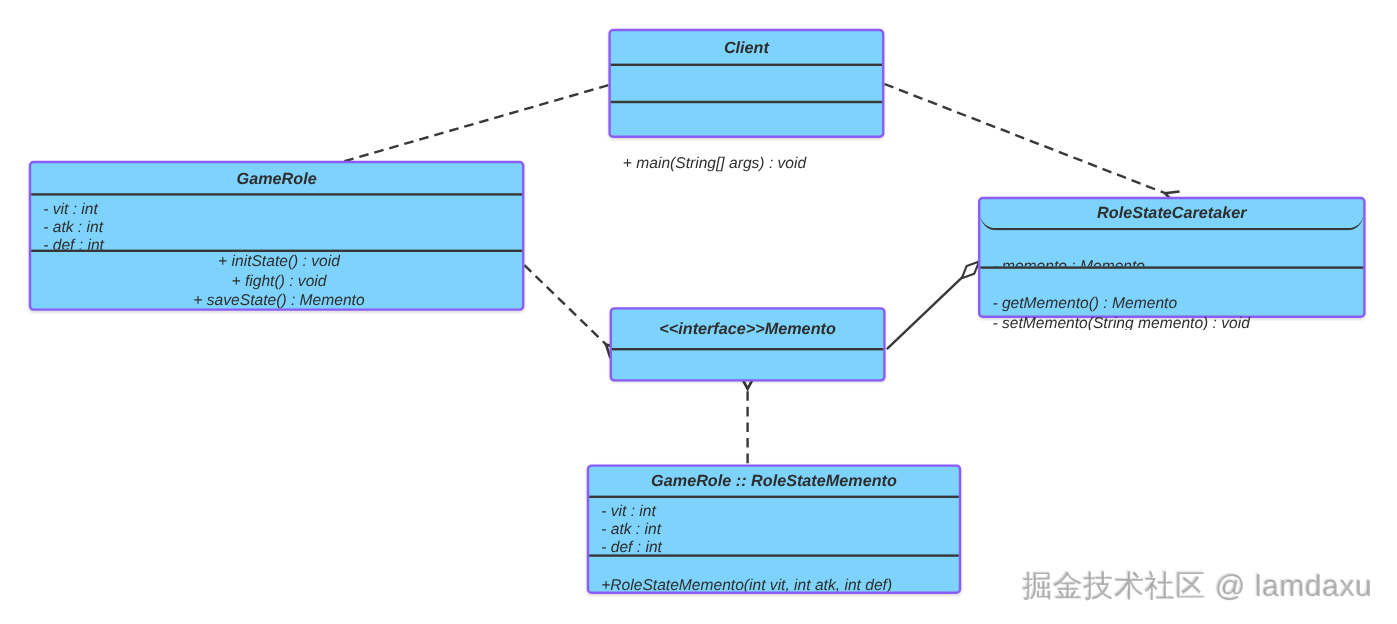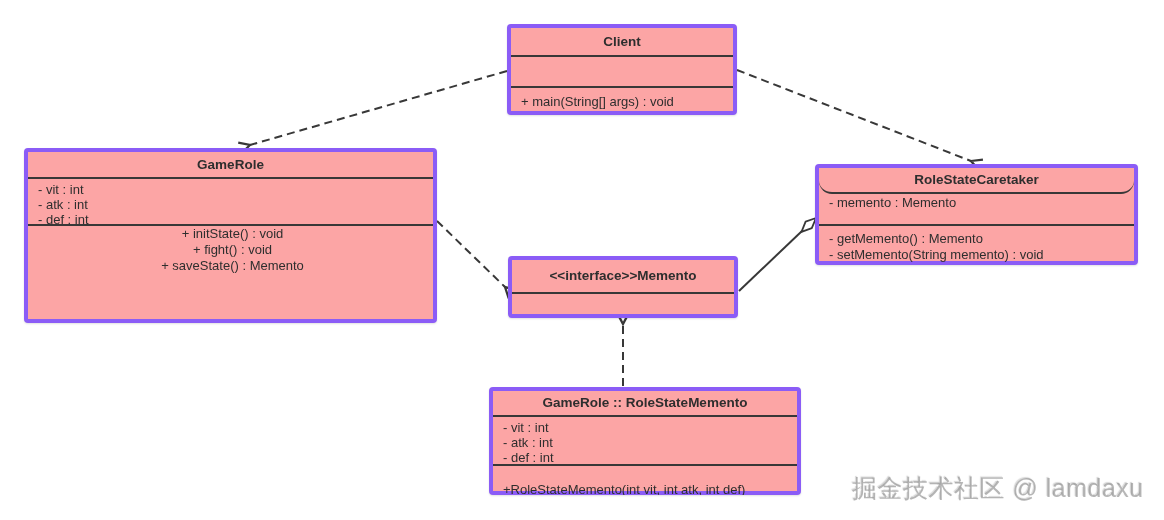--- a/index.html
+++ b/index.html
@@ -13,24 +13,25 @@
     overflow: hidden;
   }
   .connector-layer {
     position: absolute;
     left: 0; top: 0;
     width: 1164px; height: 520px;
   }
   .uml-class {
     position: absolute;
     box-sizing: border-box;
-    border: 4px solid #8b5cf6;
+    border: 2px solid #8b5cf6;
     border-radius: 4px;
-    background: #fca5a5;
+    background: #7dd3fc;
     box-shadow: 0 1px 2px rgba(0,0,0,0.12);
+    font-style: italic;
   }
   .uml-title {
     box-sizing: border-box;
     text-align: center;
     font-weight: bold;
     font-size: 13.5px;
     border-bottom: 2px solid #383838;
     overflow: hidden;
     white-space: pre;
   }
@@ -44,37 +45,37 @@
   .member {
     font-size: 13px;
     white-space: pre;
     color: #2e2e2e;
   }
 
   
   .c-client { left: 507px; top: 24px; width: 230px; height: 91px; }
   .c-client .uml-title   { height: 29px; line-height: 27px; }
   .c-client .sec-empty   { height: 31px; }
-  .c-client .sec-methods { height: 27px; }
+  .c-client .sec-methods { height: 27px; margin-top: 36px; }
   .c-client .sec-methods .member { line-height: 27px; }
 
   
-  .c-gamerole { left: 24px; top: 148px; width: 413px; height: 175px; }
+  .c-gamerole { left: 24px; top: 134px; width: 413px; height: 125px; }
   .c-gamerole .uml-title   { height: 27px; line-height: 25px; }
   .c-gamerole .sec-attrs   { height: 47px; padding-top: 3px; }
   .c-gamerole .sec-attrs .member { line-height: 15px; }
   .c-gamerole .sec-methods { height: 59px; }
   .c-gamerole .sec-methods .member { line-height: 16px; text-align: center; }
 
   
   .c-caretaker { left: 815px; top: 164px; width: 323px; height: 101px; }
   .c-caretaker .uml-title   { height: 26px; line-height: 24px; border-radius: 13px; }
-  .c-caretaker .sec-attrs   { height: 32px; padding-top: 1px; }
+  .c-caretaker .sec-attrs   { height: 32px; padding-top: 22px; }
   .c-caretaker .sec-attrs .member { line-height: 16px; }
-  .c-caretaker .sec-methods { height: 51px; padding-top: 5px; }
+  .c-caretaker .sec-methods { height: 51px; padding-top: 21px; }
   .c-caretaker .sec-methods .member { line-height: 16px; }
 
   
   .c-memento { left: 508px; top: 256px; width: 230px; height: 62px; }
   .c-memento .uml-title { height: 34px; line-height: 32px; text-align: center; }
   .c-memento .sec-empty { height: 24px; }
 
   
   .c-rsmemento { left: 489px; top: 387px; width: 312px; height: 108px; }
   .c-rsmemento .uml-title   { height: 26px; line-height: 24px; }

